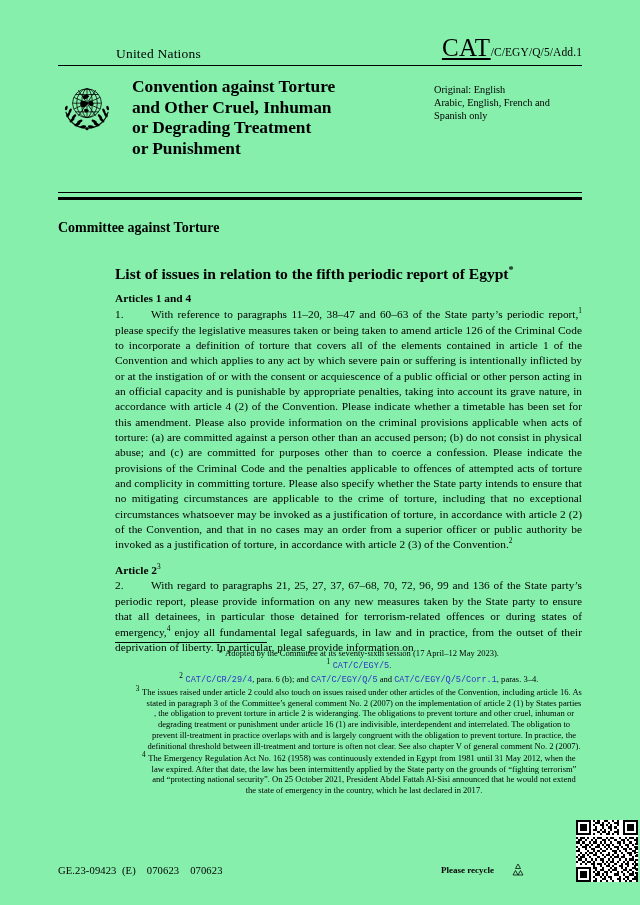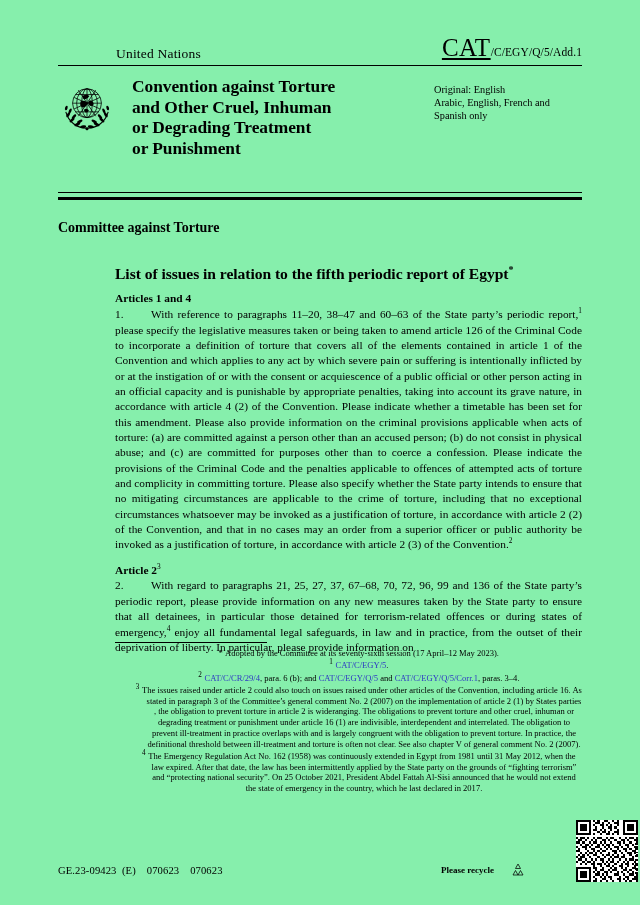--- a/index.html
+++ b/index.html
@@ -193,20 +193,21 @@
     vertical-align: super;
     line-height: 0;
   }
   .fn .mark.star {
     font-size: 8.5px;
     vertical-align: baseline;
   }
   .fn a, .fn .link {
     color: #2d36c4;
     text-decoration: none;
+    font-family: Liberation Mono, monospace;
   }
 
   
   .footer {
     position: absolute;
     left: 58px;
     top: 862px;
     width: 524px;
     display: flex;
     align-items: center;

